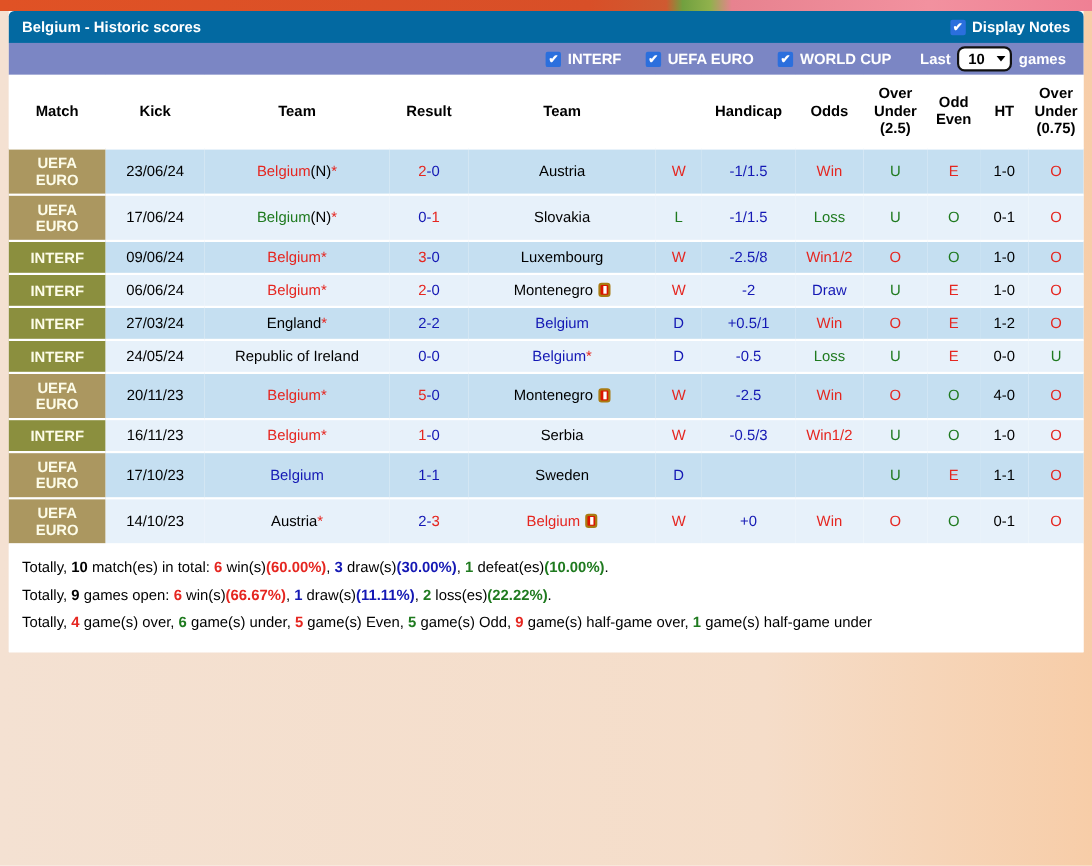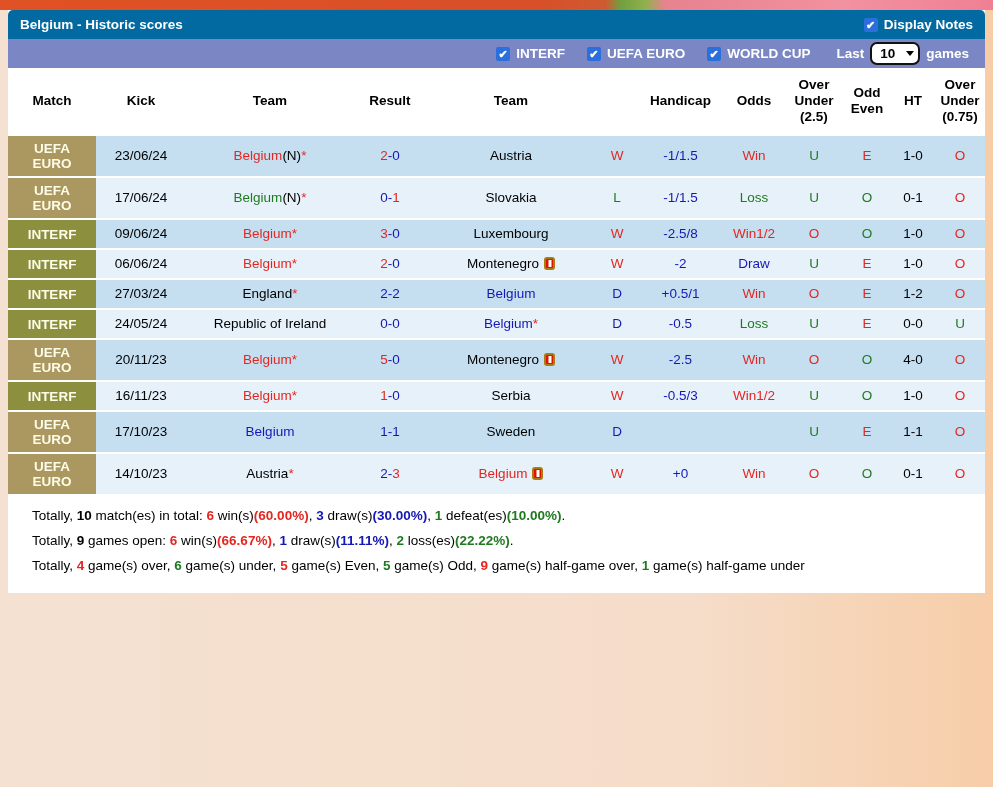--- a/index.html
+++ b/index.html
@@ -68,21 +68,21 @@
   .red-card {
     display:inline-block; width:11px; height:13px; margin-left:5px;
     vertical-align:-2px; background:#dc1400; border:2px solid #a97b12;
     border-radius:3px; position:relative;
   }
   .red-card::after {
     content:""; position:absolute; left:50%; top:1px; transform:translateX(-50%);
     width:3px; height:7px; background:#fff;
   }
   .footer { padding:4px 12px 10px; background:#fff; }
-  .footer-line { margin:10px 12px; font-size:13.5px; color:#000; }
+  .footer-line { margin:10px 0; font-size:13.5px; color:#000; }
   .bold { font-weight:bold; }
 </style>
 </head>
 <body>
 
 <div class="top-strip"></div>
 
 <div class="container">
 
   <div class="title-bar">

